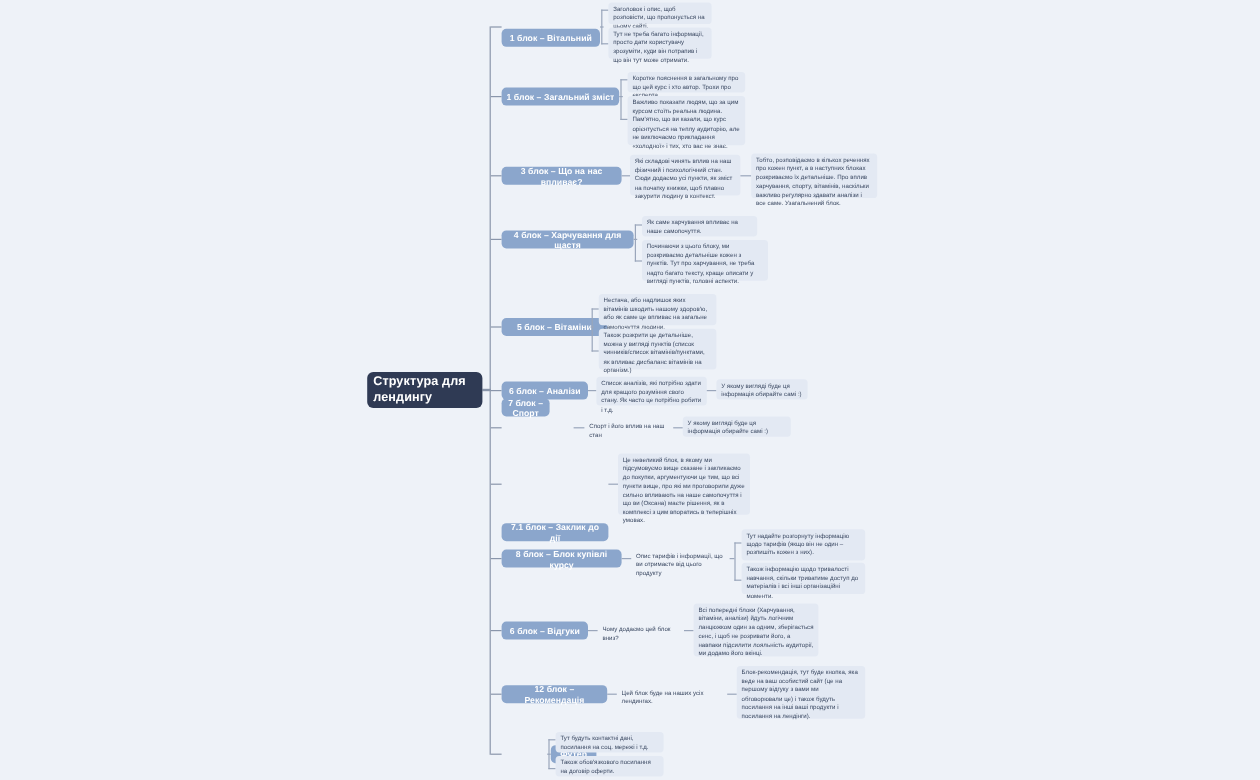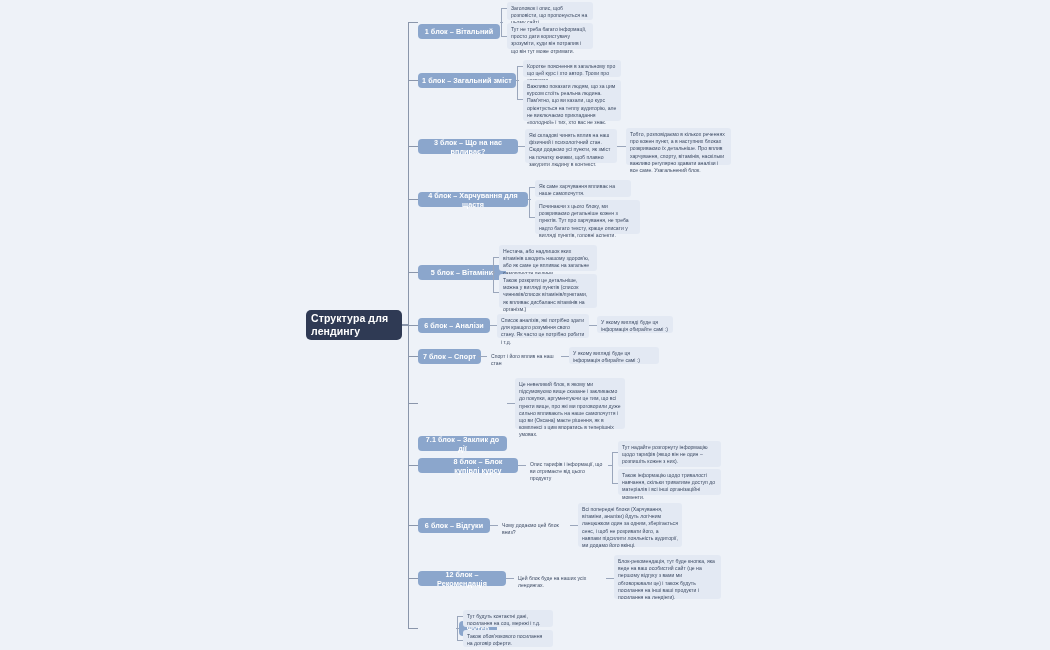--- a/index.html
+++ b/index.html
@@ -206,21 +206,21 @@
   <div class="hstub" style="left:490px;top:325px;width:7px;"></div>
   <div class="card" style="left:497px;top:314px;width:92px;height:24px;">
     <span>Список аналізів, які потрібно здати для кращого розуміння свого стану. Як часто це потрібно робити і т.д.</span>
   </div>
   <div class="hstub" style="left:589px;top:325px;width:8px;"></div>
   <div class="card" style="left:597px;top:316px;width:76px;height:17px;">
     <span>У якому вигляді буде ця інформація обирайте самі :)</span>
   </div>
 
   <div class="branch-stub" style="top:356px;width:9px;"></div>
-  <div class="branch" style="left:418px;top:349px;width:63px;">
+  <div class="branch" style="left:418px;top:332px;width:40px;">
     <span>7 блок – Спорт</span>
   </div>
   <div class="hstub" style="left:478px;top:356px;width:9px;"></div>
   <div class="card plain" style="left:487px;top:351px;width:74px;height:11px;background:transparent;padding-top:2px;">
     <span>Спорт і його вплив на наш стан</span>
   </div>
   <div class="hstub" style="left:561px;top:356px;width:8px;"></div>
   <div class="card" style="left:569px;top:347px;width:90px;height:17px;">
     <span>У якому вигляді буде ця інформація обирайте самі :)</span>
   </div>
@@ -228,21 +228,21 @@
   <div class="branch-stub" style="top:403px;width:9px;"></div>
   <div class="branch" style="left:418px;top:396px;width:89px;margin-top:40px;">
     <span>7.1 блок – Заклик до дії</span>
   </div>
   <div class="hstub" style="left:507px;top:403px;width:8px;"></div>
   <div class="card" style="left:515px;top:378px;width:110px;height:51px;">
     <span>Це невеликий блок, в якому ми підсумовуємо вище сказане і закликаємо до покупки, аргументуючи це тим, що всі пункти вище, про які ми проговорили дуже сильно впливають на наше самопочуття і що ви (Оксана) маєте рішення, як в комплексі з цим впоратись в теперішніх умовах.</span>
   </div>
 
   <div class="branch-stub" style="top:465px;width:9px;"></div>
-  <div class="branch" style="left:418px;top:458px;width:100px;padding-left:24px;">
+  <div class="branch" style="left:418px;top:458px;width:100px;">
     <span>8 блок – Блок купівлі курсу</span>
   </div>
   <div class="hstub" style="left:518px;top:465px;width:8px;"></div>
   <div class="card plain" style="left:526px;top:458px;width:82px;height:16px;background:transparent;">
     <span>Опис тарифів і інформації, що ви отримаєте від цього продукту</span>
   </div>
   <div class="bracket" style="left:611.5px;top:452px;width:6px;height:32px;"></div>
   <div class="hstub" style="left:611.5px;top:452px;width:6px;"></div>
   <div class="hstub" style="left:611.5px;top:483px;width:6px;"></div>
   <div class="hstub" style="left:608px;top:465px;width:4px;"></div>

